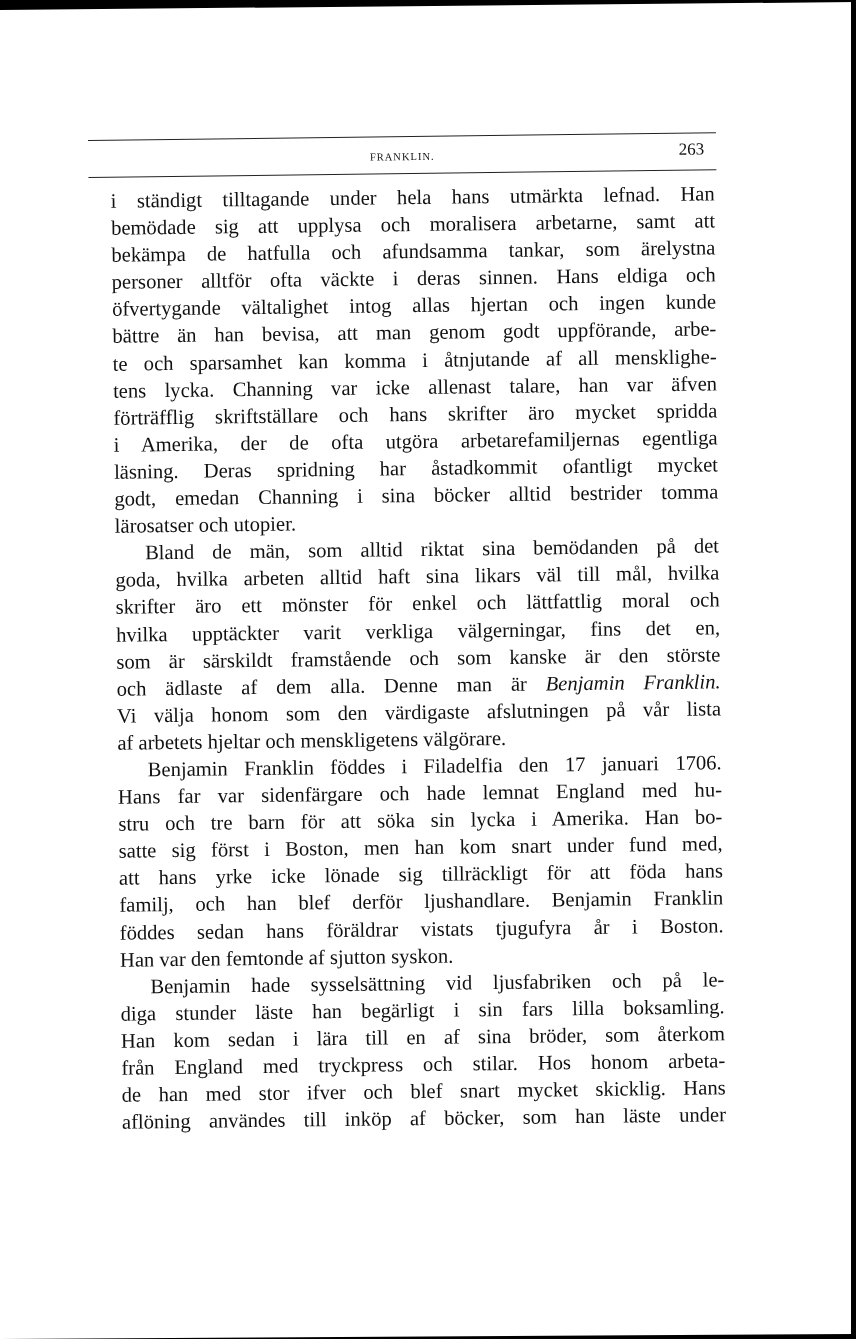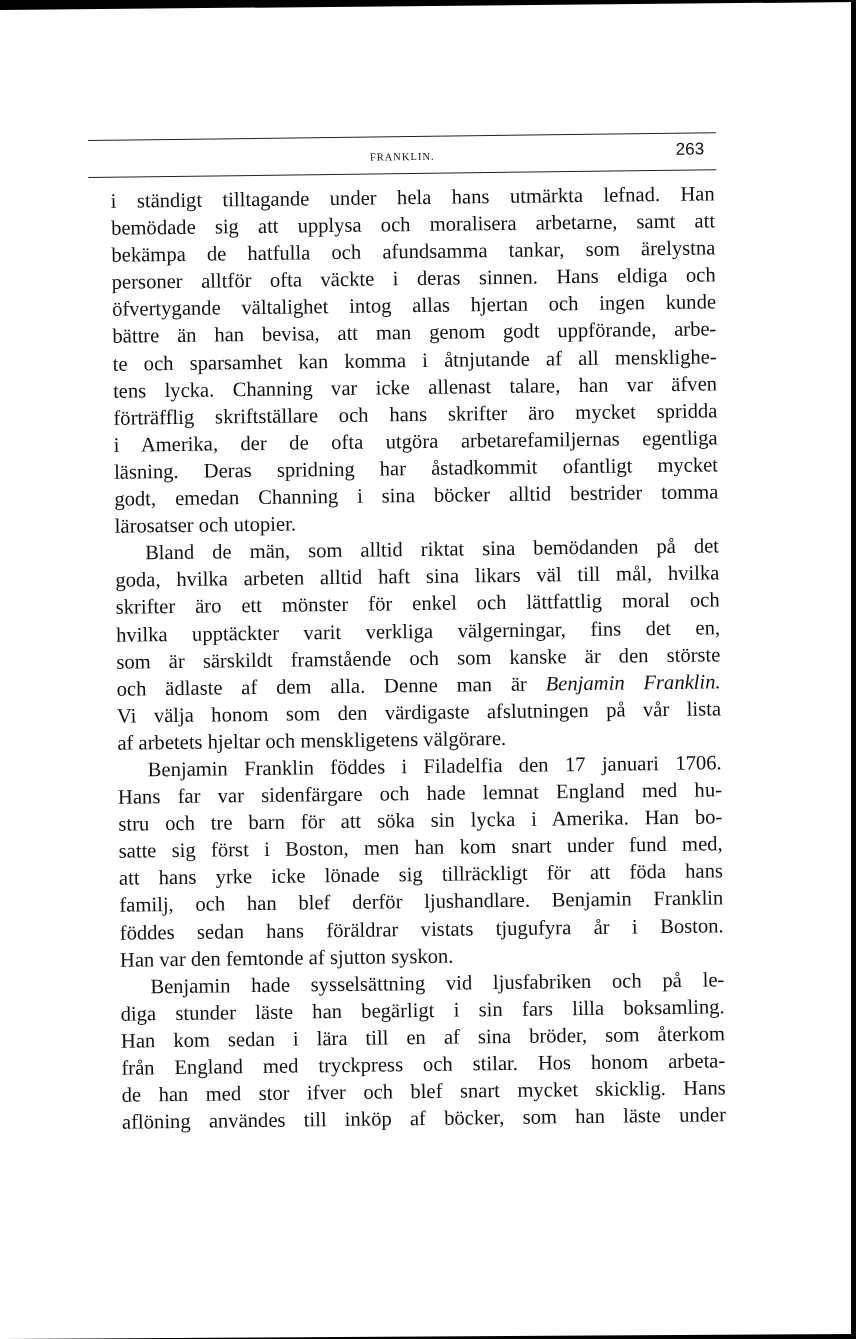--- a/index.html
+++ b/index.html
@@ -59,21 +59,21 @@
       text-align: center;
       font-size: 10.5px;
       letter-spacing: 1px;
       font-family: "Liberation Serif", serif;
     }
     .page-number {
       position: absolute;
       right: 12px;
       top: 6px;
       font-size: 17px;
-      font-family: Liberation Sans, sans-serif;
+      font-family: Liberation Serif, serif;
     }
     .body-text {
       margin-top: 10px;
       padding: 0 2px 0 22px;
       font-family: "Liberation Serif", serif;
       font-size: 20.6px;
       line-height: 27.1px;
     }
     .line {
       display: block;

